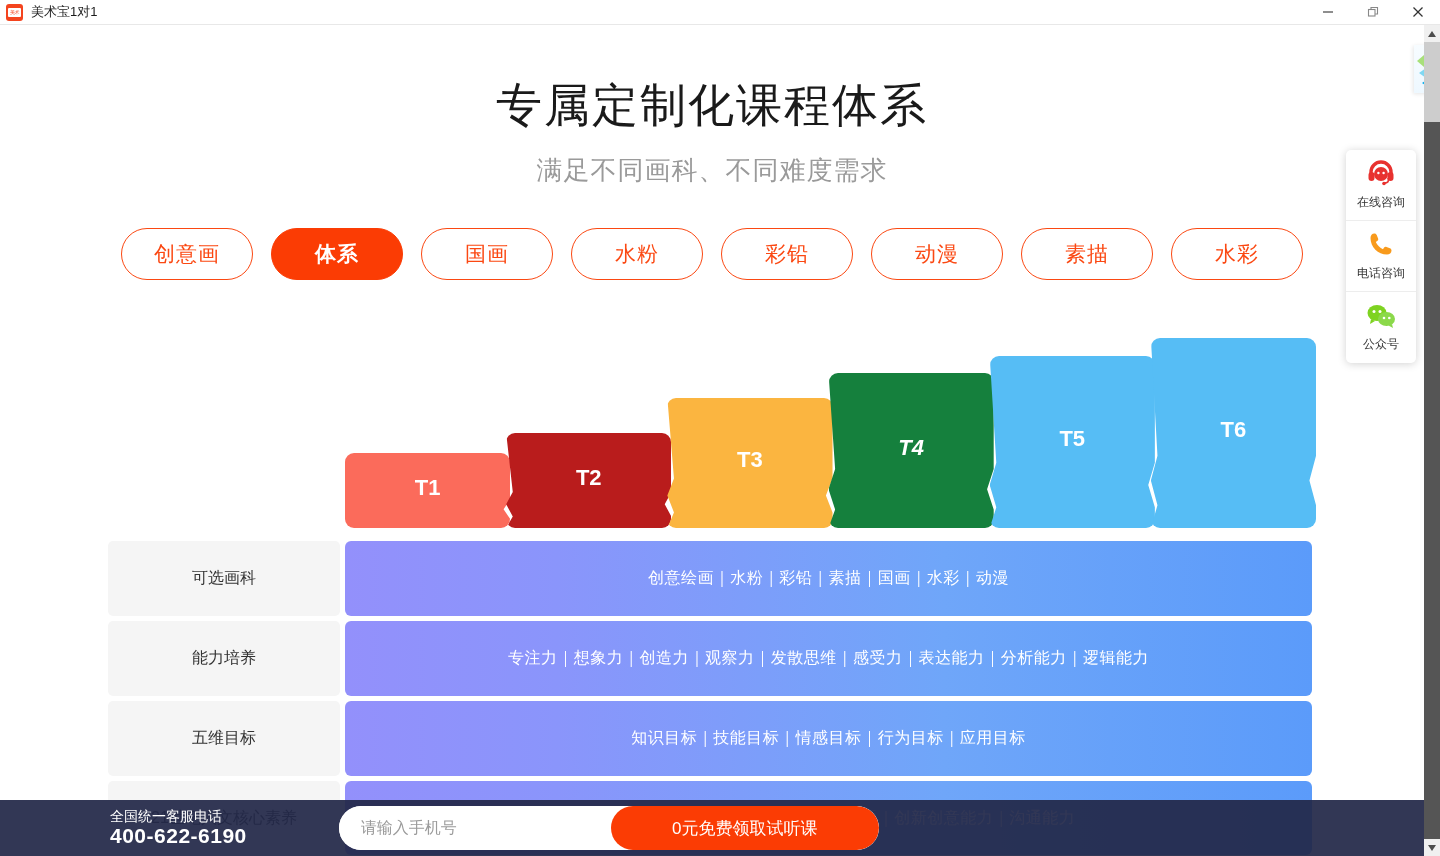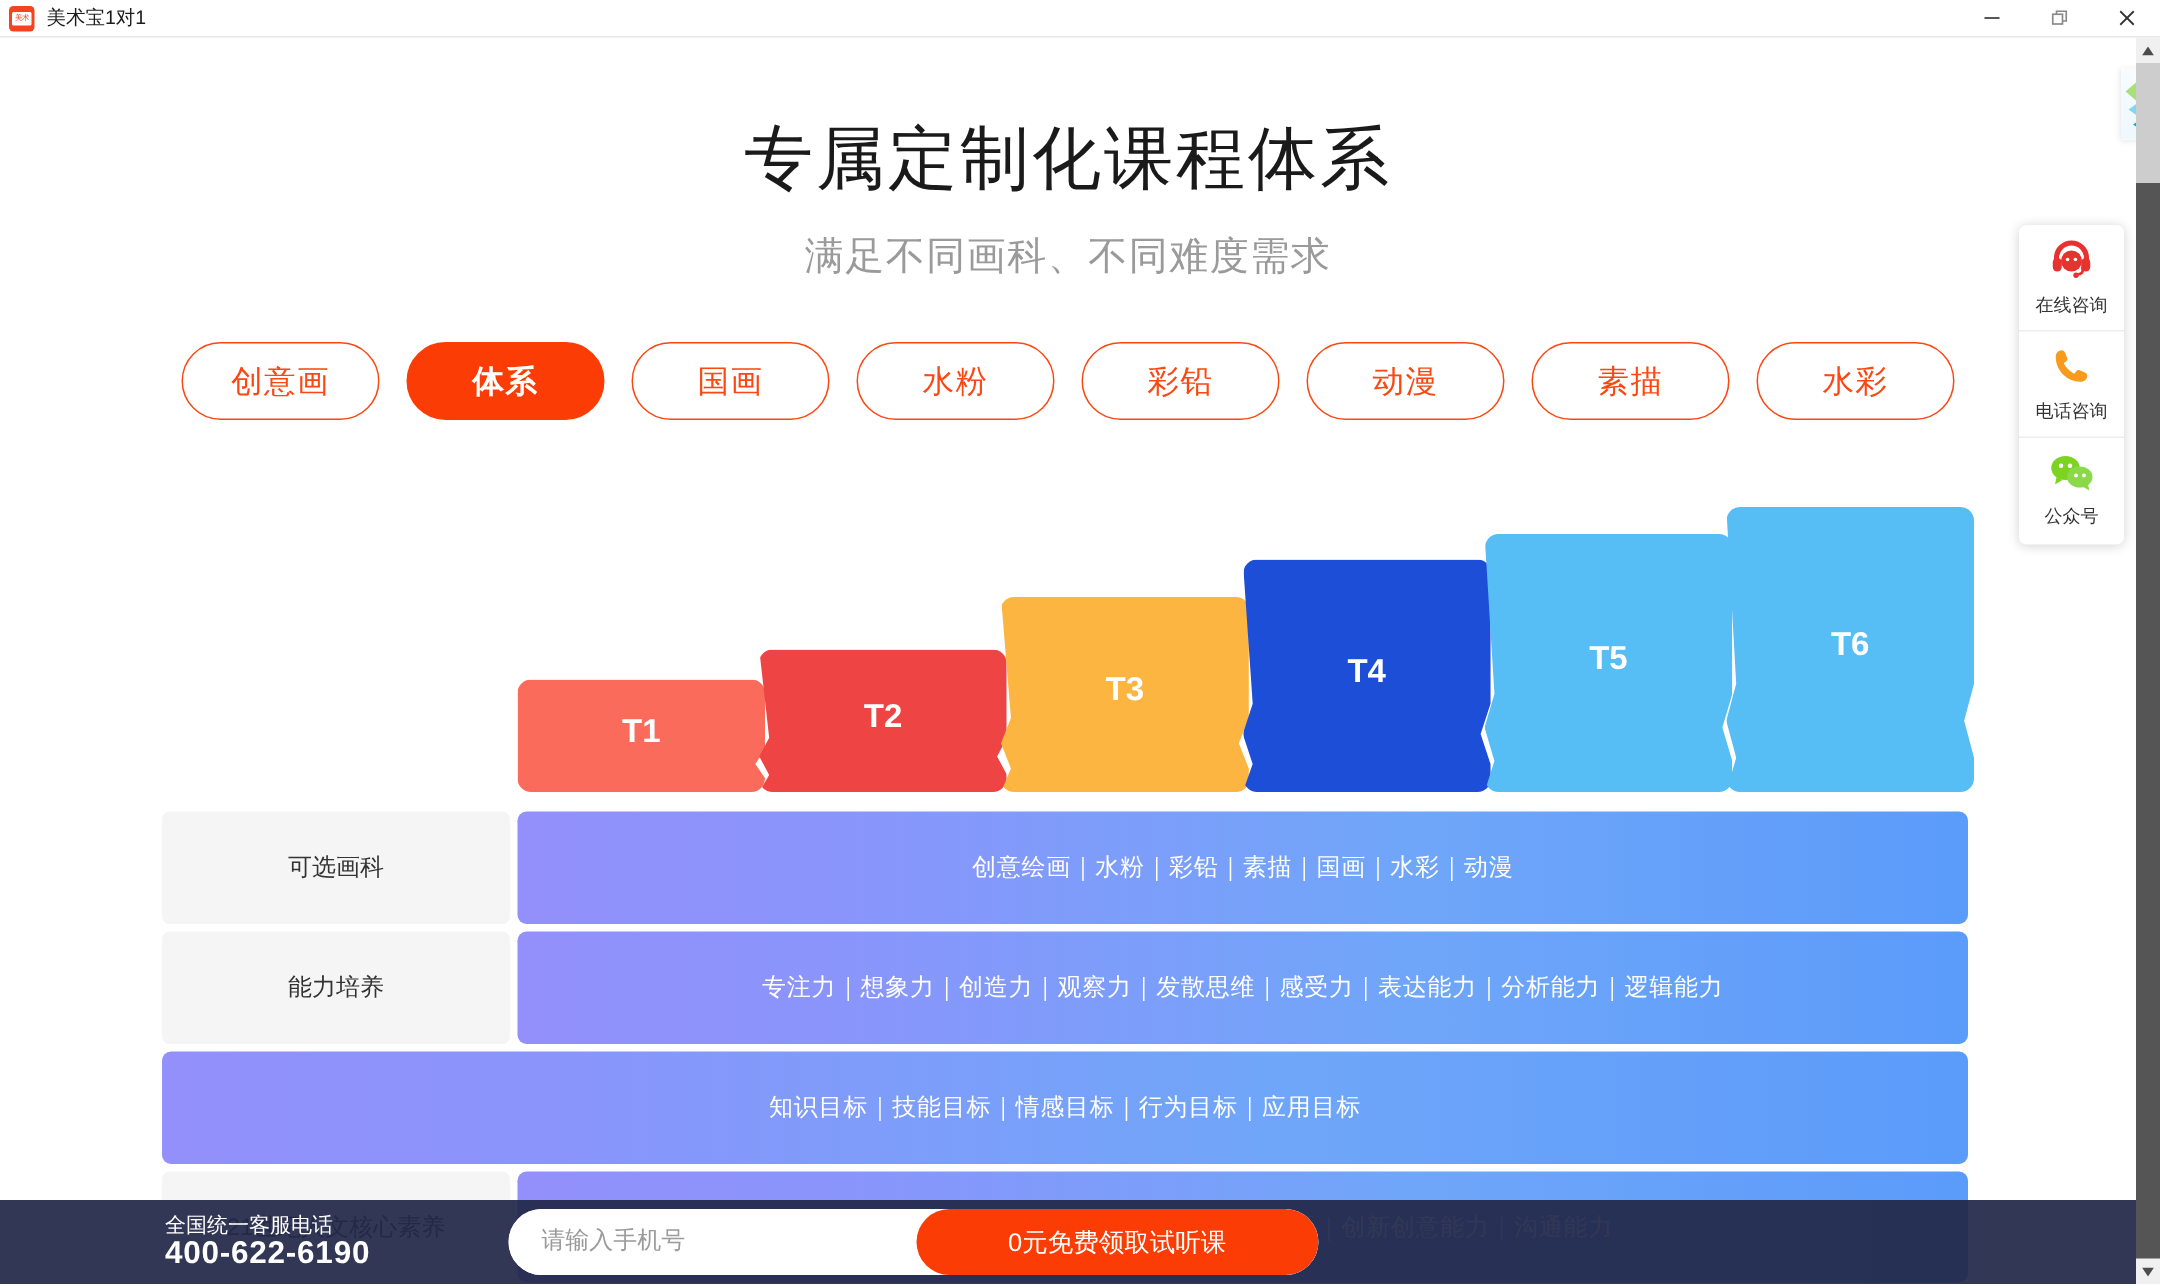--- a/index.html
+++ b/index.html
@@ -302,27 +302,27 @@
     <div class="tab">彩铅</div>
     <div class="tab">动漫</div>
     <div class="tab">素描</div>
     <div class="tab">水彩</div>
   </div>
 
   <div class="stairs" id="stairs">
       <div class="stair" style="height: 39.4737%; background: rgb(251, 107, 91); z-index: 10;">
         <span class="stair-label">T1</span>
       </div>
-      <div class="stair" style="height: 50%; background: #ef4444; z-index: 11;">
+      <div class="stair" style="height: 50%; background: #b91c1c; z-index: 11;">
         <span class="stair-label">T2</span>
       </div>
       <div class="stair" style="height: 68.4211%; background: rgb(251, 181, 64); z-index: 12;">
         <span class="stair-label">T3</span>
       </div>
-      <div class="stair" style="height: 81.5789%; background: #1d4ed8; z-index: 13;">
+      <div class="stair" style="height: 81.5789%; background: #15803d; z-index: 13; font-style: italic;">
         <span class="stair-label">T4</span>
       </div>
       <div class="stair" style="height: 90.5263%; background: rgb(86, 189, 245); z-index: 14;">
         <span class="stair-label">T5</span>
       </div>
       <div class="stair" style="height: 100%; background: rgb(86, 189, 245); z-index: 15;">
         <span class="stair-label">T6</span>
       </div>
     </div>
 
@@ -336,20 +336,21 @@
       <div class="rowlabel">可选画科</div>
       <div class="rowbody">创意绘画｜水粉｜彩铅｜素描｜国画｜水彩｜动漫</div>
     </div>
 
     <div class="grow grow-h1">
       <div class="rowlabel">能力培养</div>
       <div class="rowbody">专注力｜想象力｜创造力｜观察力｜发散思维｜感受力｜表达能力｜分析能力｜逻辑能力</div>
     </div>
 
     <div class="grow grow-h1">
+      <div class="rowlabel">五维目标</div>
       <div class="rowbody">知识目标｜技能目标｜情感目标｜行为目标｜应用目标</div>
     </div>
 
     <div class="grow grow-h2">
       <div class="rowlabel">21世纪人文核心素养</div>
       <div class="rowbody">团队合作｜批判思维｜发现问题解决问题｜创新创意能力｜沟通能力</div>
     </div>
 
   </div>
 

